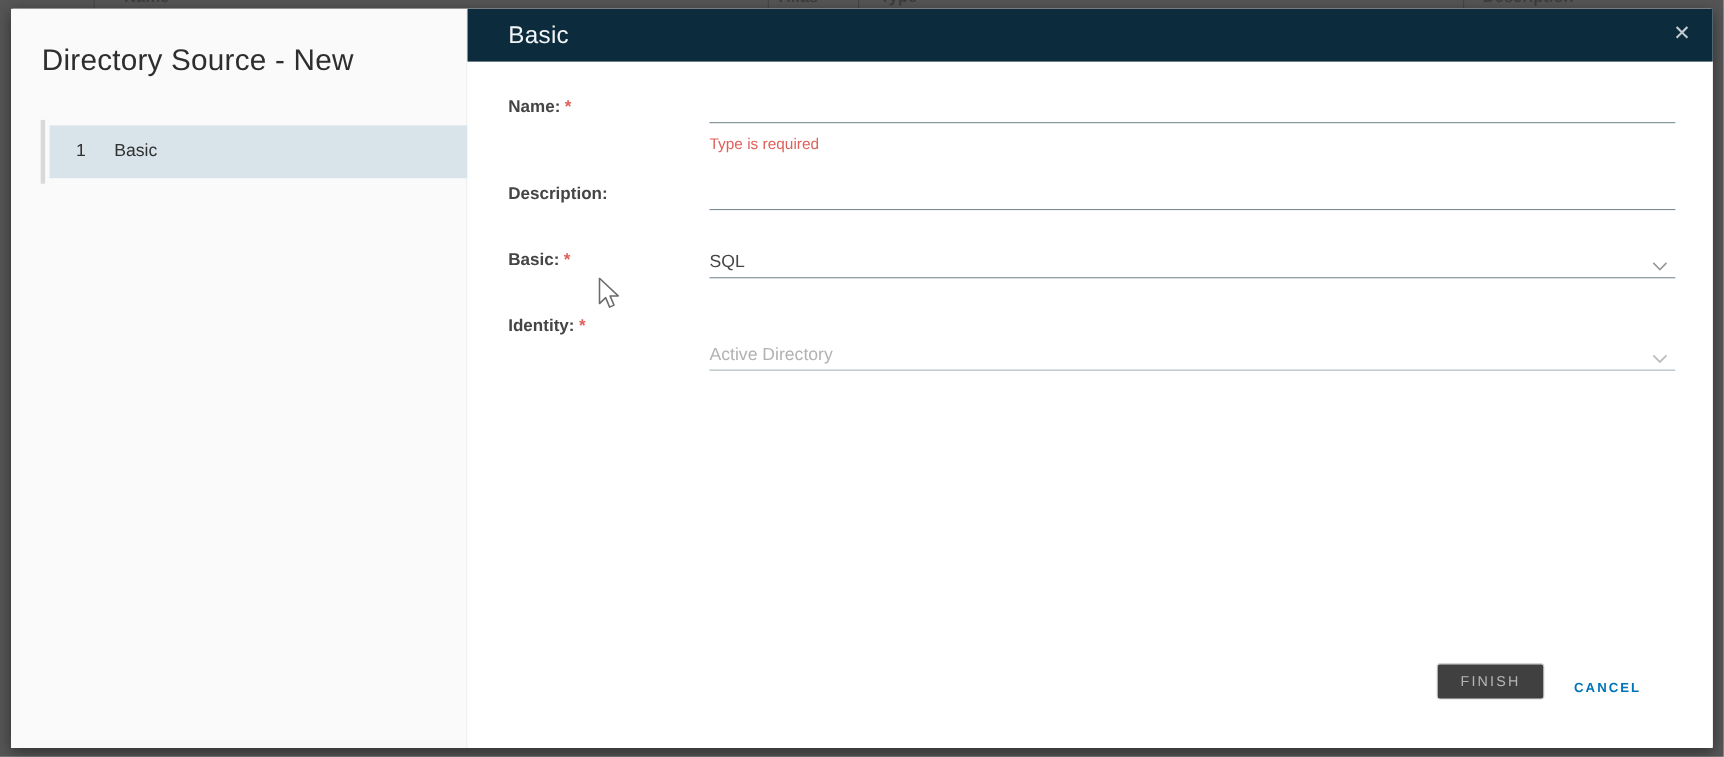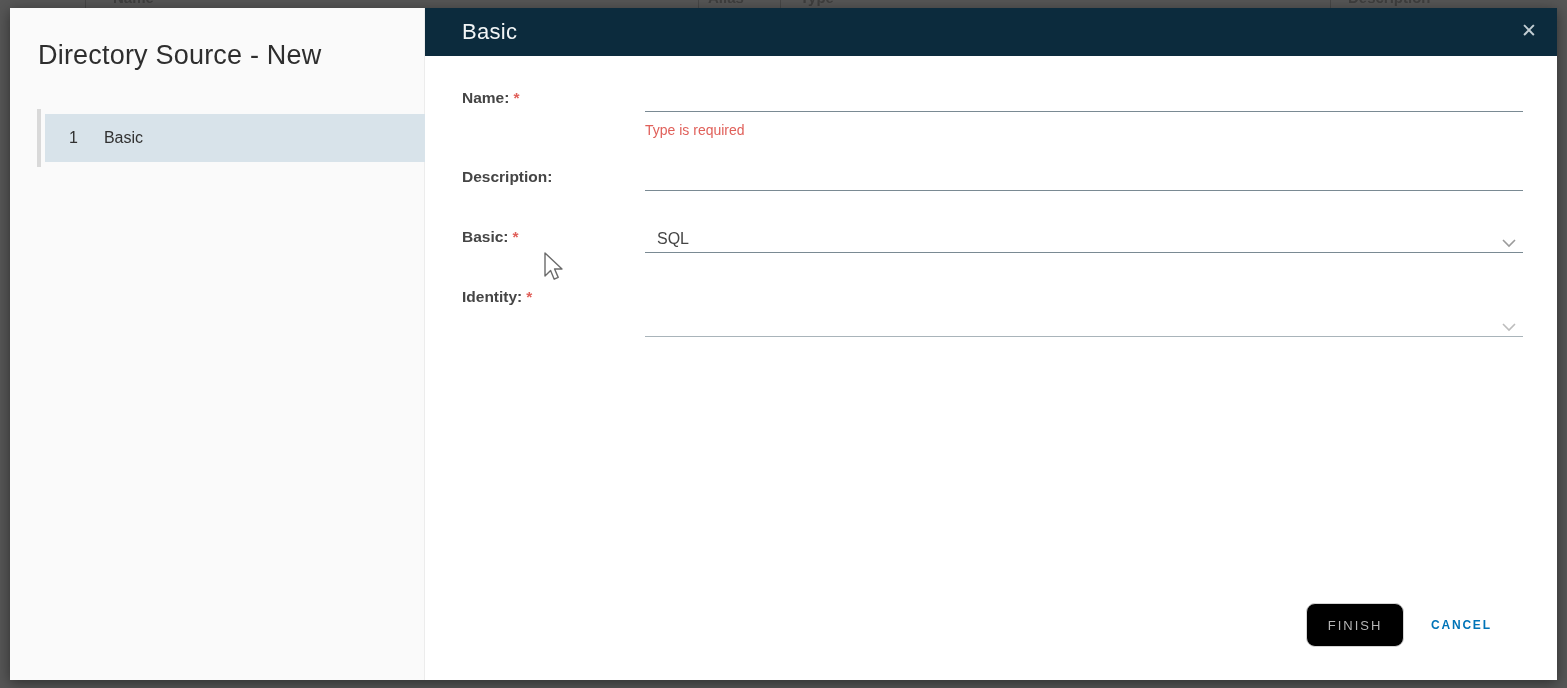--- a/index.html
+++ b/index.html
@@ -60,30 +60,30 @@
 
   .lbl{position:absolute;left:37px;font-size:15.5px;font-weight:600;color:var(--label_text);text-align:right;}
   .req{color:var(--error_red);margin-left:4px;font-weight:600;}
   .ctl{position:absolute;left:220px;width:878px;}
   input.line-input{
     display:block;width:878px;height:24px;border:none;outline:none;background:transparent;
     border-bottom:1px solid var(--underline);font-size:16px;color:var(--value_text);
     font-family:"Liberation Sans","DejaVu Sans",sans-serif;border-radius:0;
   }
   .select{height:24px;border-bottom:1px solid var(--underline);position:relative;cursor:pointer;}
-  .select .sel-value{font-size:16px;color:var(--value_text);line-height:20px;display:block;margin-left:12px;}
+  .select .sel-value{font-size:16px;color:var(--value_text);line-height:20px;display:block;}
   .select.disabled{border-bottom-color:var(--underline_disabled);cursor:default;}
   .select.disabled .sel-value{color:var(--placeholder_text);}
   .select .chev{position:absolute;right:6px;top:5px;color:#9b9b9b;}
   .select.disabled .chev{color:#bdbdbd;}
   .error-msg{position:absolute;left:220px;top:114px;font-size:14px;color:var(--error_red);}
 
   .finish-btn{
-    position:absolute;left:881px;top:595px;width:98px;height:44px;
-    background:#000000;border:1px solid var(--disabled_border);border-radius:9px;
+    position:absolute;left:881px;top:595px;width:98px;height:33px;
+    background:#404040;border:1px solid var(--disabled_border);border-radius:3px;
     font-size:13px;letter-spacing:2px;color:var(--disabled_text);
     font-family:"Liberation Sans","DejaVu Sans",sans-serif;font-weight:500;cursor:default;
   }
   .cancel-btn{
     position:absolute;left:1006px;top:595px;height:45px;line-height:45px;
     font-size:12px;font-weight:600;letter-spacing:1.8px;color:var(--action_blue);cursor:pointer;
     background:none;border:none;font-family:"Liberation Sans","DejaVu Sans",sans-serif;
   }
 
   .cursor{position:absolute;left:543px;top:252px;z-index:50;pointer-events:none;}
@@ -137,20 +137,21 @@
         <span class="sel-value">SQL</span>
         <span class="chev">
           <svg width="16" height="11" viewBox="0 0 16 11">
               <polyline points="2,3 8,9 14,3" fill="none" stroke="currentColor" stroke-width="1.6"></polyline>
             </svg>
         </span>
       </div>
 
       <div class="lbl" style="top:280px"><span>Identity:</span><span class="req">*</span></div>
       <div class="ctl select disabled" style="top:281px">
+        <span class="sel-value">Active Directory</span>
         <span class="chev">
           <svg width="16" height="11" viewBox="0 0 16 11">
               <polyline points="2,3 8,9 14,3" fill="none" stroke="currentColor" stroke-width="1.6"></polyline>
             </svg>
         </span>
       </div>
 
       <button class="finish-btn" disabled="">FINISH</button>
       <button class="cancel-btn">CANCEL</button>
     </div>

